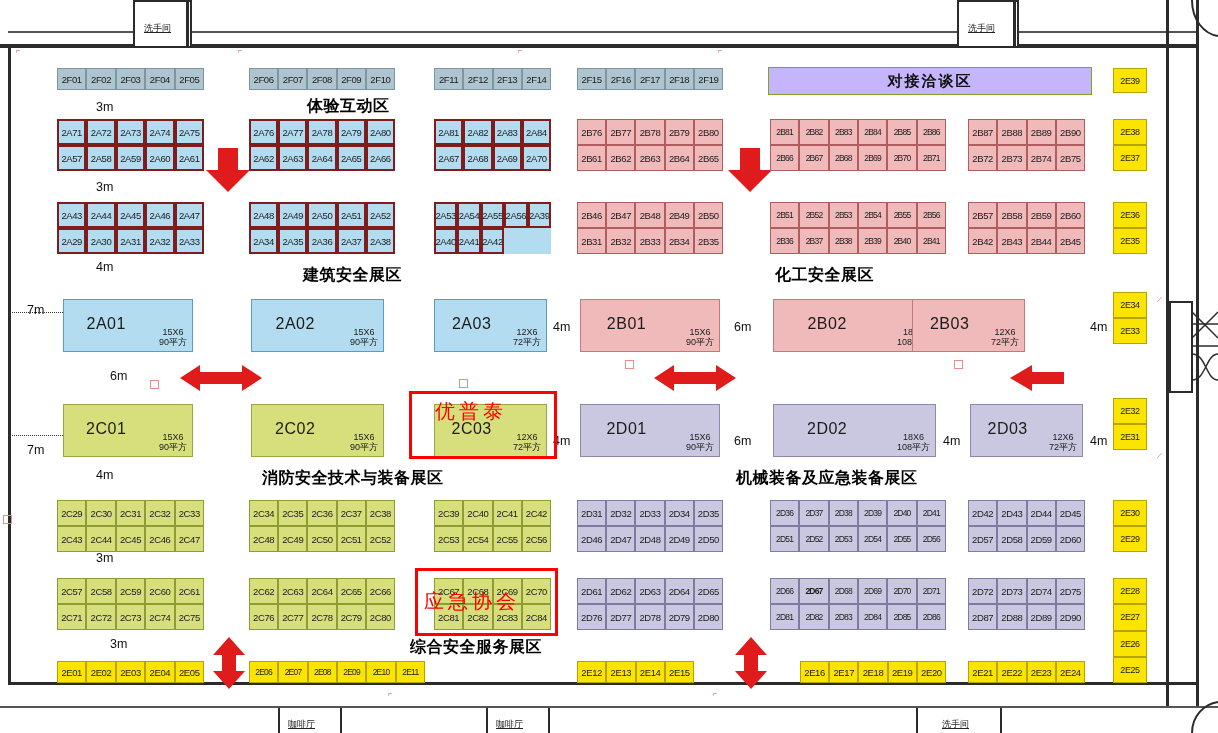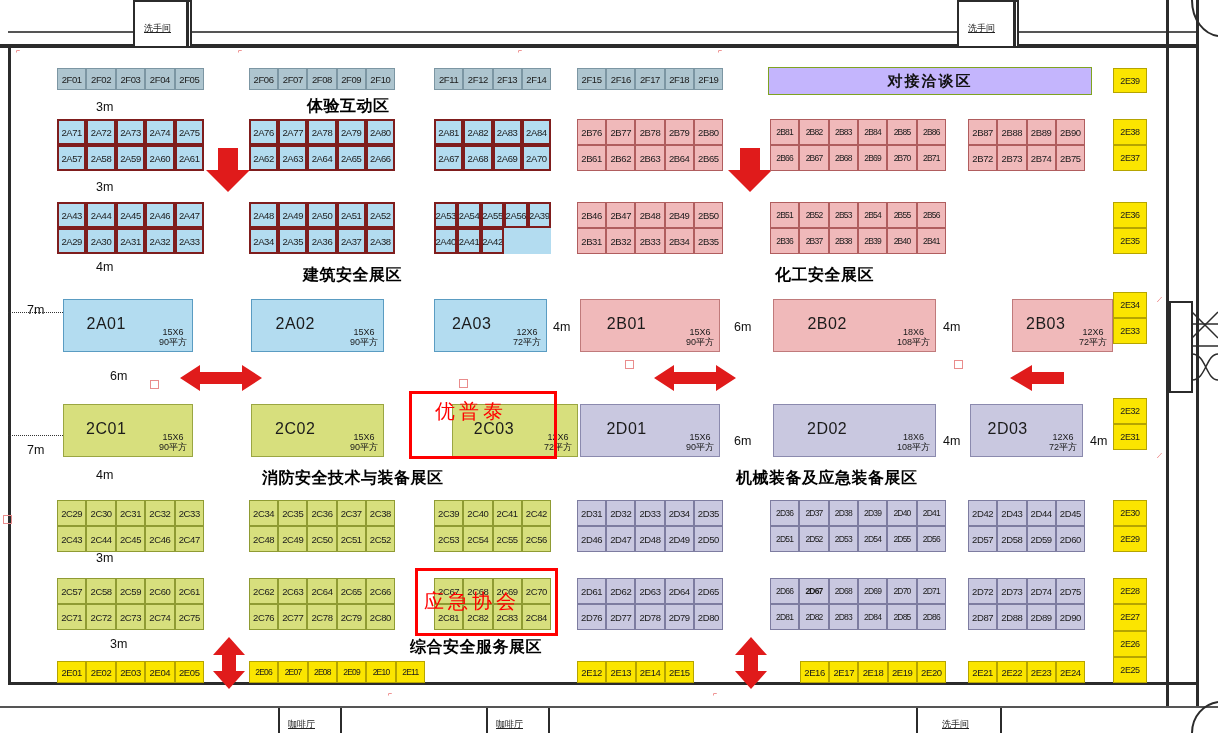--- a/index.html
+++ b/index.html
@@ -245,21 +245,21 @@
       <span>90平方</span>
     </span>
   </div>
   <div class="bigbooth bb-pink" style="left:773px;top:299px;width:163px;height:53px;">
     <span class="bb-code">2B02</span>
     <span class="bb-spec">
       <span>18X6</span><br>
       <span>108平方</span>
     </span>
   </div>
-  <div class="bigbooth bb-pink" style="left:1012px;top:299px;width:101px;height:53px;">
+  <div class="bigbooth bb-pink" style="left:912px;top:299px;width:113px;height:53px;">
     <span class="bb-code">2B03</span>
     <span class="bb-spec">
       <span>12X6</span><br>
       <span>72平方</span>
     </span>
   </div>
 
   <div class="bigbooth bb-olive" style="left:63px;top:404px;width:130px;height:53px;">
     <span class="bb-code">2C01</span>
     <span class="bb-spec">
@@ -267,21 +267,21 @@
       <span>90平方</span>
     </span>
   </div>
   <div class="bigbooth bb-olive" style="left:251px;top:404px;width:133px;height:53px;">
     <span class="bb-code">2C02</span>
     <span class="bb-spec">
       <span>15X6</span><br>
       <span>90平方</span>
     </span>
   </div>
-  <div class="bigbooth bb-olive" style="left:452px;top:404px;width:126px;height:53px;padding-left:39px;">
+  <div class="bigbooth bb-olive" style="left:434px;top:404px;width:113px;height:53px;padding-left:39px;">
     <span class="bb-code">2C03</span>
     <span class="bb-spec">
       <span>12X6</span><br>
       <span>72平方</span>
     </span>
   </div>
   <div class="bigbooth bb-purple" style="left:580px;top:404px;width:140px;height:53px;">
     <span class="bb-code">2D01</span>
     <span class="bb-spec">
       <span>15X6</span><br>
@@ -455,20 +455,30 @@
       <div class="cell" style="font-size: 8.5px; letter-spacing: -0.8px;">2B54</div>
       <div class="cell" style="font-size: 8.5px; letter-spacing: -0.8px;">2B55</div>
       <div class="cell" style="font-size: 8.5px; letter-spacing: -0.8px;">2B56</div>
       <div class="cell" style="font-size: 8.5px; letter-spacing: -0.8px;">2B36</div>
       <div class="cell" style="font-size: 8.5px; letter-spacing: -0.8px;">2B37</div>
       <div class="cell" style="font-size: 8.5px; letter-spacing: -0.8px;">2B38</div>
       <div class="cell" style="font-size: 8.5px; letter-spacing: -0.8px;">2B39</div>
       <div class="cell" style="font-size: 8.5px; letter-spacing: -0.8px;">2B40</div>
       <div class="cell" style="font-size: 8.5px; letter-spacing: -0.8px;">2B41</div>
     </div>
+  <div class="grid c-pink" style="left: 968px; top: 202px; width: 117px; height: 52px; grid-template-columns: repeat(4, 1fr); grid-template-rows: repeat(2, 1fr);">
+      <div class="cell">2B57</div>
+      <div class="cell">2B58</div>
+      <div class="cell">2B59</div>
+      <div class="cell">2B60</div>
+      <div class="cell">2B42</div>
+      <div class="cell">2B43</div>
+      <div class="cell">2B44</div>
+      <div class="cell">2B45</div>
+    </div>
 
   <div class="grid c-olive" style="left: 57px; top: 500px; width: 147px; height: 52px; grid-template-columns: repeat(5, 1fr); grid-template-rows: repeat(2, 1fr);">
       <div class="cell">2C29</div>
       <div class="cell">2C30</div>
       <div class="cell">2C31</div>
       <div class="cell">2C32</div>
       <div class="cell">2C33</div>
       <div class="cell">2C43</div>
       <div class="cell">2C44</div>
       <div class="cell">2C45</div>

